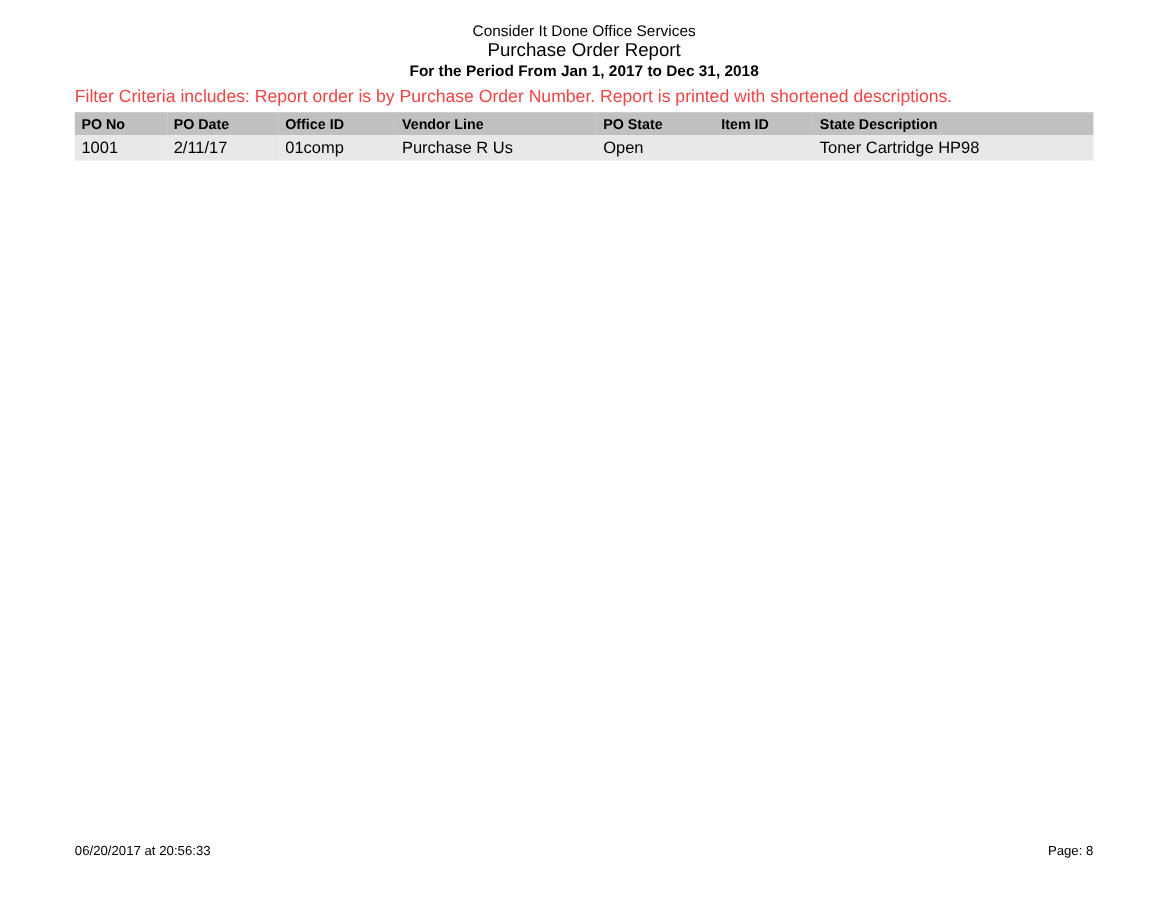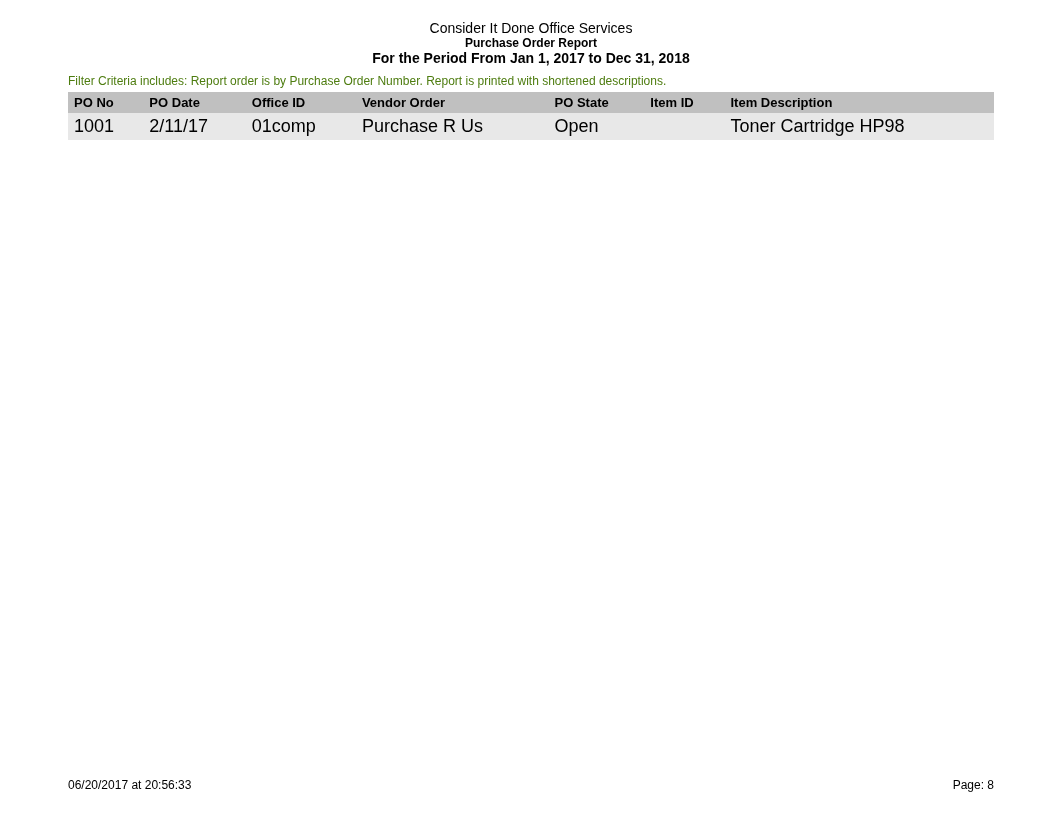--- a/index.html
+++ b/index.html
@@ -25,33 +25,33 @@
     .report-header {
       text-align: center;
     }
 
     .report-title-company {
       font-size: 14px;
       font-weight: normal;
     }
 
     .report-title-name {
-      font-size: 12px;
-      font-weight: bold;
+      font-size: 17px;
+      font-weight: normal;
     }
 
     .report-title-period {
       font-size: 14px;
       font-weight: bold;
       margin-bottom: 8px;
     }
 
     .filter-criteria {
-      font-size: 12px;
-      color: #4d7c0f;
+      font-size: 16px;
+      color: #ef4444;
       margin-bottom: 4px;
     }
 
     .report-table {
       width: 100%;
       border-collapse: collapse;
     }
 
     .report-table thead tr {
       background-color: #c0c0c0;
@@ -68,26 +68,26 @@
     .report-table tbody tr:nth-child(odd) {
       background-color: #e8e8e8;
     }
 
     .report-table tbody tr:nth-child(even) {
       background-color: #ffffff;
     }
 
     .report-table tbody td {
       padding: 3px 6px;
-      font-size: 18px;
+      font-size: 15px;
     }
 
     .footer {
       position: absolute;
-      bottom: 30px;
+      bottom: 42px;
       left: 68px;
       right: 68px;
       display: flex;
       justify-content: space-between;
       font-size: 12px;
     }
   </style>
 </head>
 <body>
 
@@ -99,24 +99,24 @@
   </div>
 
   <div class="filter-criteria">Filter Criteria includes: Report order is by Purchase Order Number. Report is printed with shortened descriptions.</div>
 
   <table class="report-table">
     <thead>
       <tr>
         <th>PO No</th>
         <th>PO Date</th>
         <th>Office ID</th>
-        <th>Vendor Order</th>
+        <th>Vendor Line</th>
         <th>PO State</th>
         <th>Item ID</th>
-        <th>Item Description</th>
+        <th>State Description</th>
       </tr>
     </thead>
     <tbody id="table-body">
     <tr>
           <td>1001</td>
           <td>2/11/17</td>
           <td>01comp</td>
           <td>Purchase R Us</td>
           <td>Open</td>
           <td></td>

